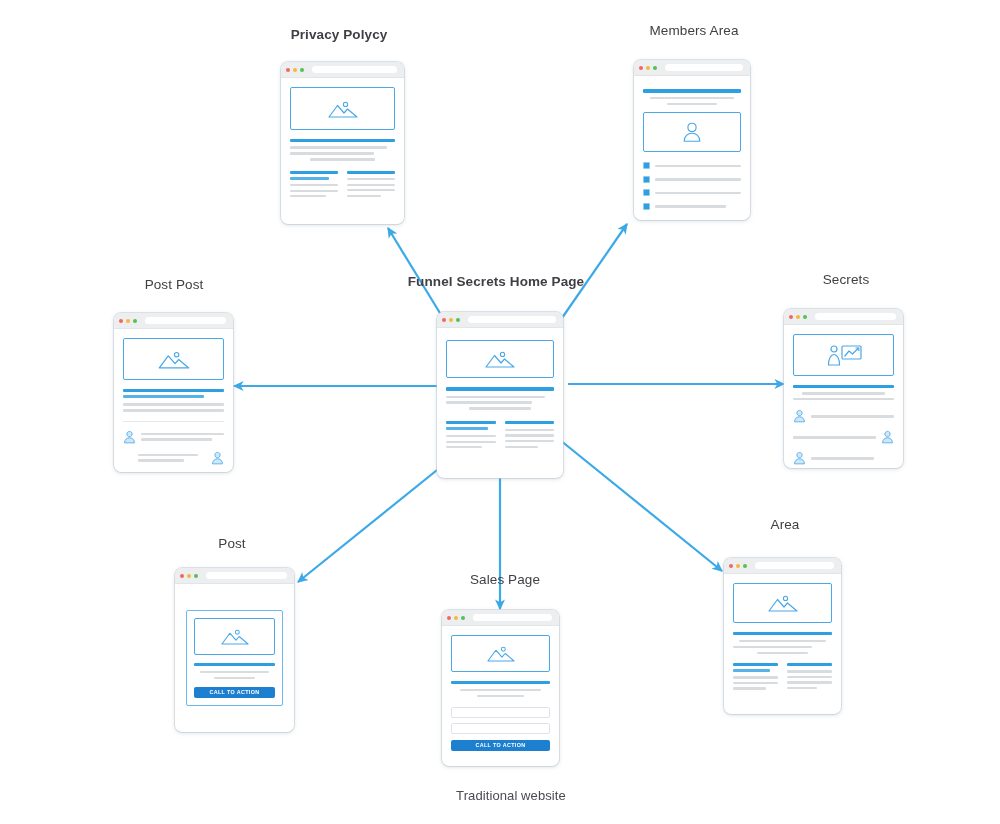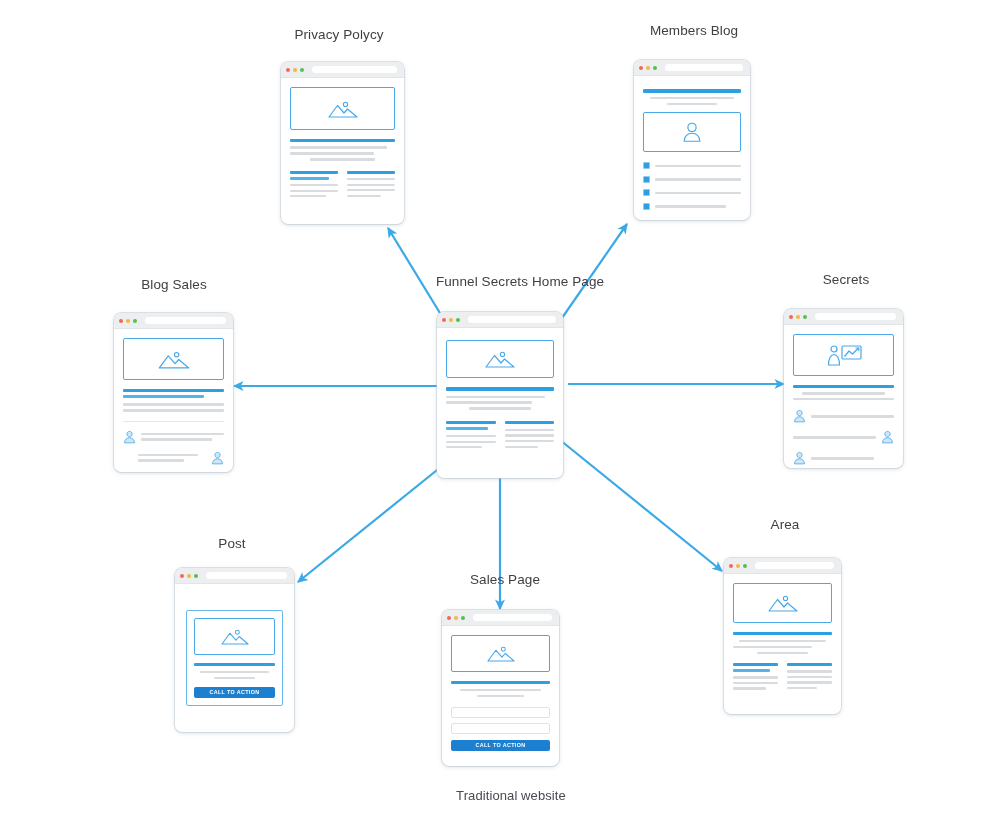--- a/index.html
+++ b/index.html
@@ -156,27 +156,27 @@
       <line x1="568" y1="384" x2="784" y2="384"></line>
 
       <line x1="447" y1="462" x2="298" y2="582"></line>
 
       <line x1="500" y1="478" x2="500" y2="609"></line>
 
       <line x1="560" y1="440" x2="722" y2="571"></line>
     </g>
   </svg>
 
-  <div class="node-label" style="left:339px; top:27px;">Privacy Polycy</div>
-
-  <div class="node-label" style="left:694px; top:23px;">Members Blog</div>
-
-  <div class="node-label" style="left:174px; top:277px;">Blog Sales</div>
-
-  <div class="node-label" style="left:520px; top:274px;">Funnel Secrets Home Page</div>
+  <div class="node-label" style="left:339px; top:27px;font-weight:bold;">Privacy Polycy</div>
+
+  <div class="node-label" style="left:694px; top:23px;">Members Area</div>
+
+  <div class="node-label" style="left:174px; top:277px;">Post Post</div>
+
+  <div class="node-label" style="left:496px; top:274px;font-weight:bold;">Funnel Secrets Home Page</div>
 
   <div class="node-label" style="left:846px; top:272px;">Secrets</div>
 
   <div class="node-label" style="left:232px; top:536px;">Post</div>
 
   <div class="node-label" style="left:505px; top:572px;">Sales Page</div>
 
   <div class="node-label" style="left:785px; top:517px;">Area</div>
 
   <div class="node-label footer" style="left:511px; top:788px;">Traditional website</div>

